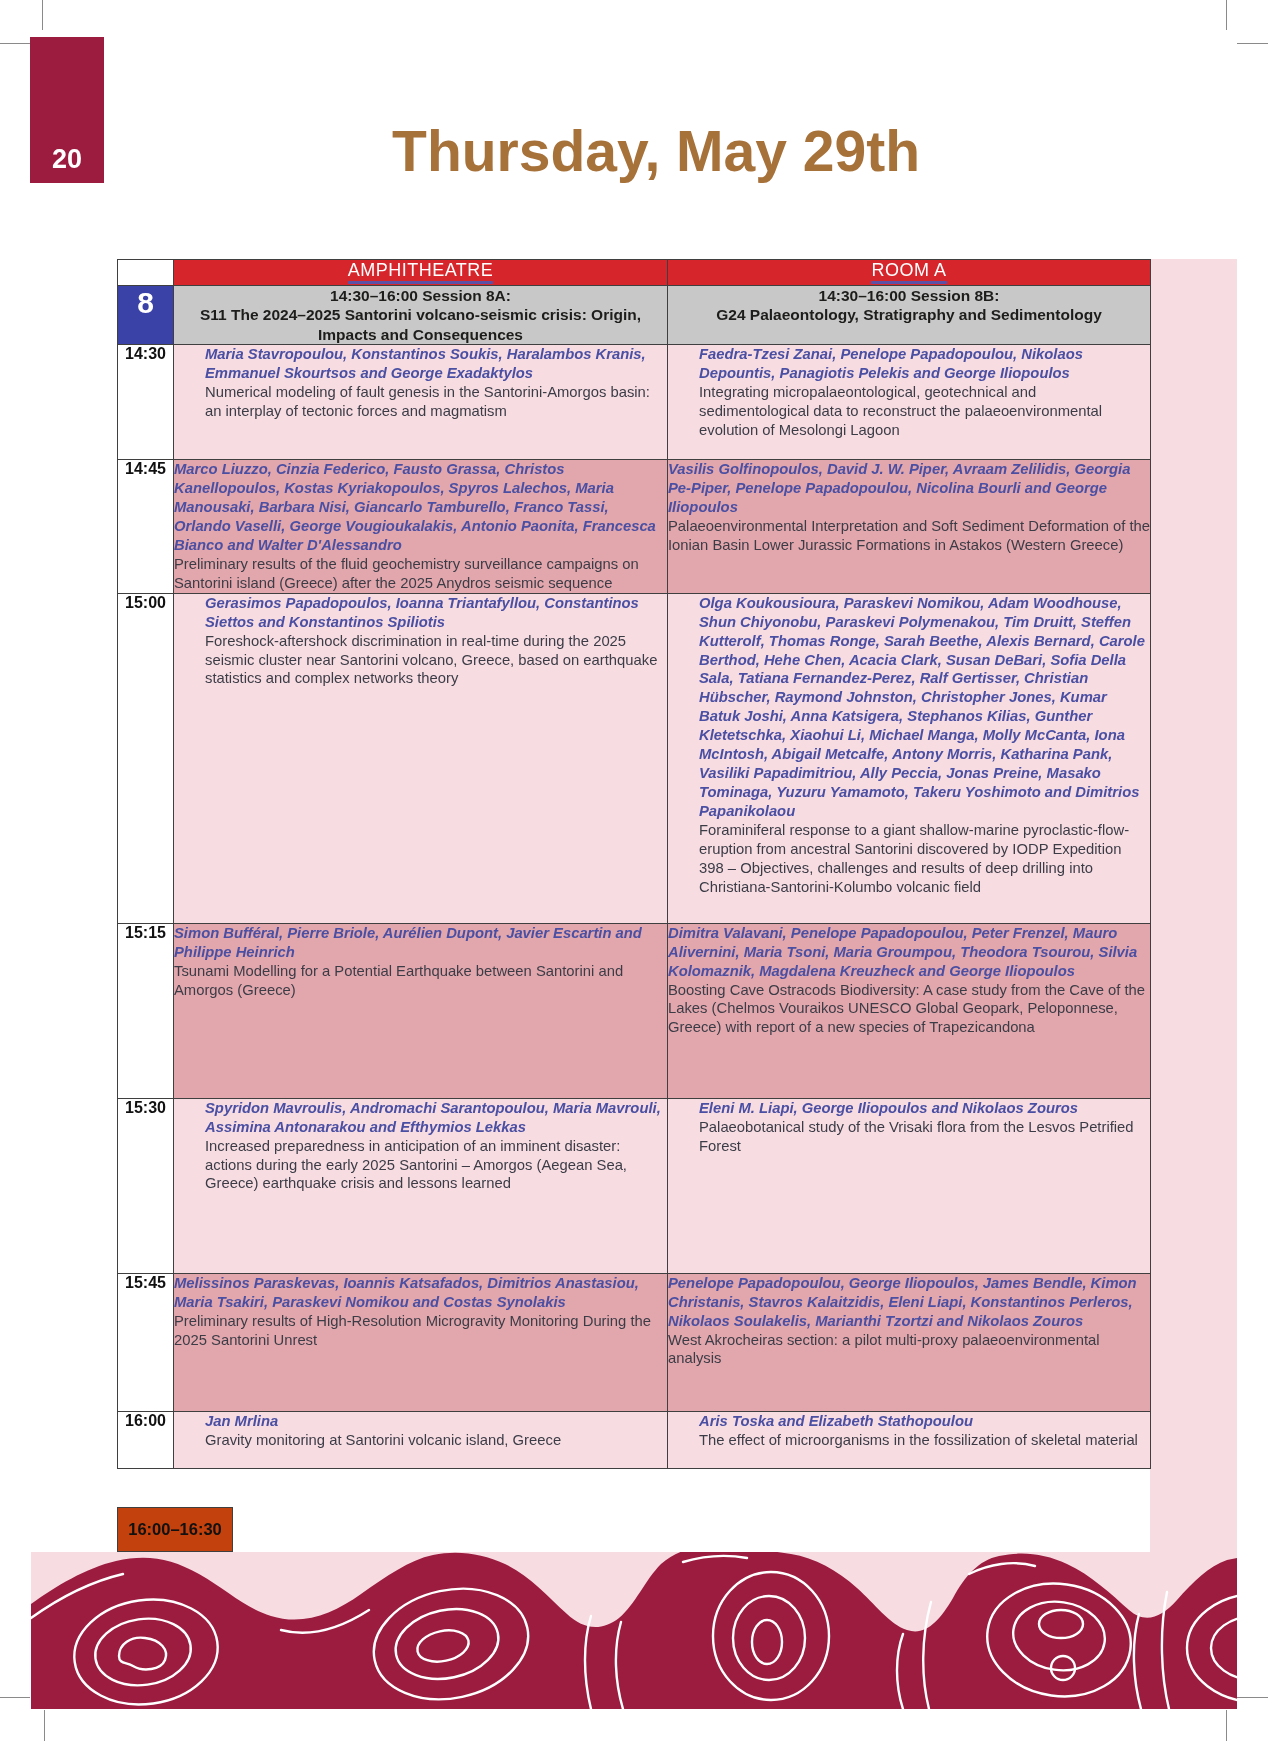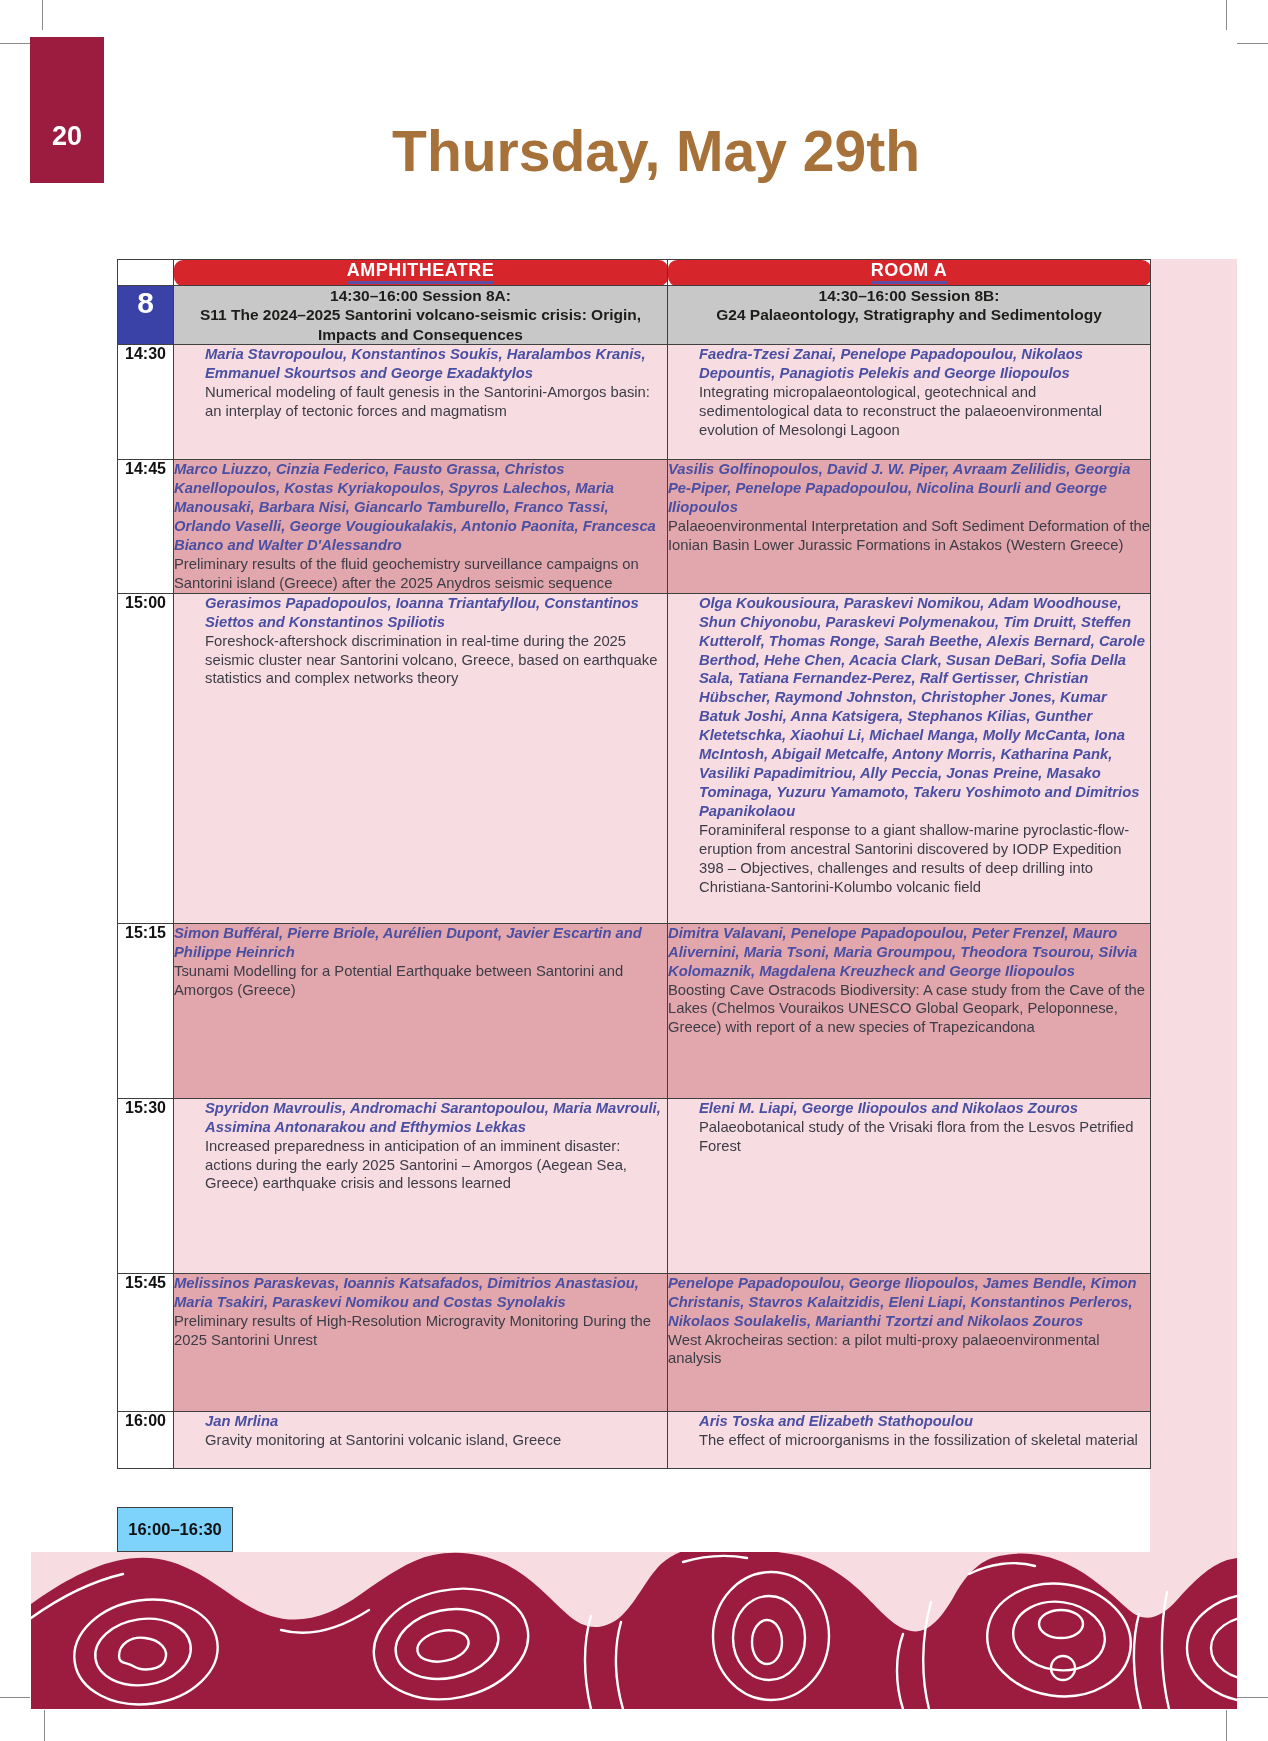--- a/index.html
+++ b/index.html
@@ -10,57 +10,57 @@
     -webkit-font-smoothing:antialiased;
   }
   .abs{position:absolute;}
   
   .crop{position:absolute;background:#8a8a8a;}
   
   .pagebox{
     left:30px;top:37px;width:74px;height:146px;background:#9C1C40;
     display:flex;align-items:flex-end;justify-content:center;
   }
-  .pagebox .num{color:#fff;font-weight:bold;font-size:27px;padding-bottom:31px;}
+  .pagebox .num{color:#fff;font-weight:bold;font-size:27px;padding-bottom:8px;}
   
   .pagetitle{
     left:240px;top:118px;width:680px;text-align:right;
     color:#A7713A;font-size:57px;font-weight:800;letter-spacing:0px;
   }
   
   .pinkstrip{left:1150px;top:259px;width:87px;height:1293px;background:#F7DDE2;}
   .patternband{left:31px;top:1552px;width:1206px;height:157px;background:#F7DDE2;}
   
   table.sched{
     position:absolute;left:117px;top:259px;width:1033px;
     border-collapse:collapse;table-layout:fixed;
   }
   table.sched td, table.sched th{
     border:1.5px solid #3f3f3f;vertical-align:top;overflow:hidden;
     padding:0;
   }
-  th.colhead{background:#D6252B;color:#fff;font-size:18px;font-weight:bold;
-    vertical-align:middle;letter-spacing:0.5px;border-radius:9px;}
+  th.colhead{background:#D6252B;color:#fff;font-size:18px;font-weight:normal;
+    vertical-align:middle;letter-spacing:0.5px;}
   th.colhead span{border-bottom:3px solid #5b50a5;padding-bottom:1px;}
   th.corner{background:#fff;}
   td.blockno{background:#3A41A7;color:#fff;font-size:30px;font-weight:bold;
     text-align:center;vertical-align:middle;}
   td.session{background:#C8C8C8;color:#1d1d1b;text-align:center;vertical-align:middle;
     font-weight:bold;font-size:15.5px;line-height:1.25;padding:2px 8px;}
   td.timecell{background:#fff;color:#111;font-weight:bold;font-size:16px;
     text-align:center;vertical-align:middle;margin-left:16px;}
   td.talk{padding:3px 7px 3px 8px;font-size:14.8px;line-height:1.28;}
   td.talk .authors{color:#4A4FA3;font-style:italic;font-weight:600;}
   td.talk .ttl{color:#3C3C47;}
   tr.light td.talk{background:#F7DDE2;padding-left:31px;}
   tr.dark  td.talk{background:#E2A7AD;margin-left:45px;}
   
   .coffee{left:117px;top:1507px;width:1120px;height:45px;display:flex;}
   .coffee .ctime{
-    width:116px;background:#7dd3fc;border:1.5px solid #3f3f3f;
+    width:116px;background:#c2410c;border:1.5px solid #3f3f3f;
     display:flex;align-items:center;justify-content:center;
     font-weight:bold;font-size:16.5px;color:#111;box-sizing:border-box;
   }
   .coffee .clabel{
     flex:1;background:#F6A60D;border:1.5px solid #3f3f3f;border-left:none;
     display:flex;align-items:center;box-sizing:border-box;
     font-weight:bold;font-size:17px;color:#2b2520;padding-left:18px;letter-spacing:0.5px;
   }
   .patternsvg{left:31px;top:1552px;width:1206px;height:157px;}
 </style>

